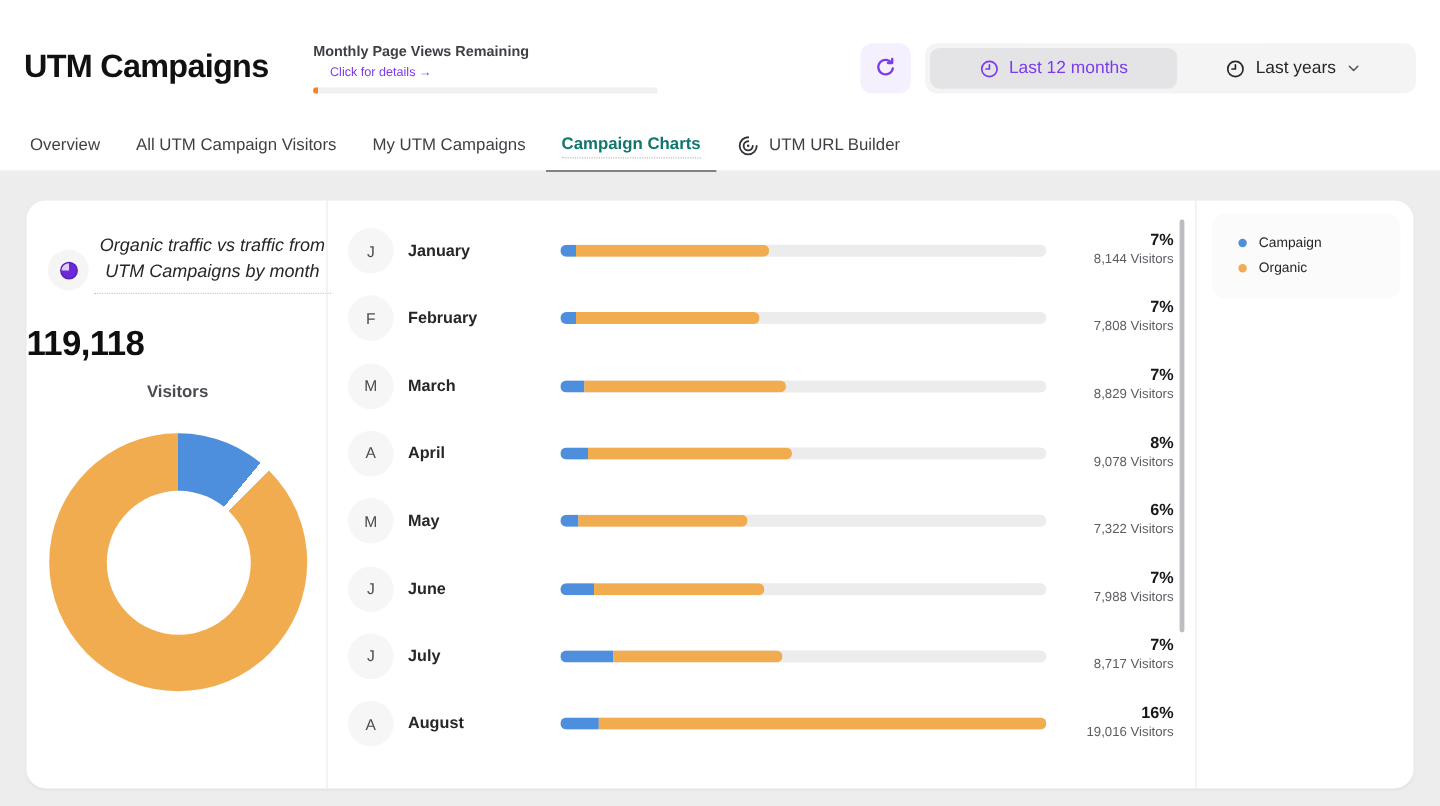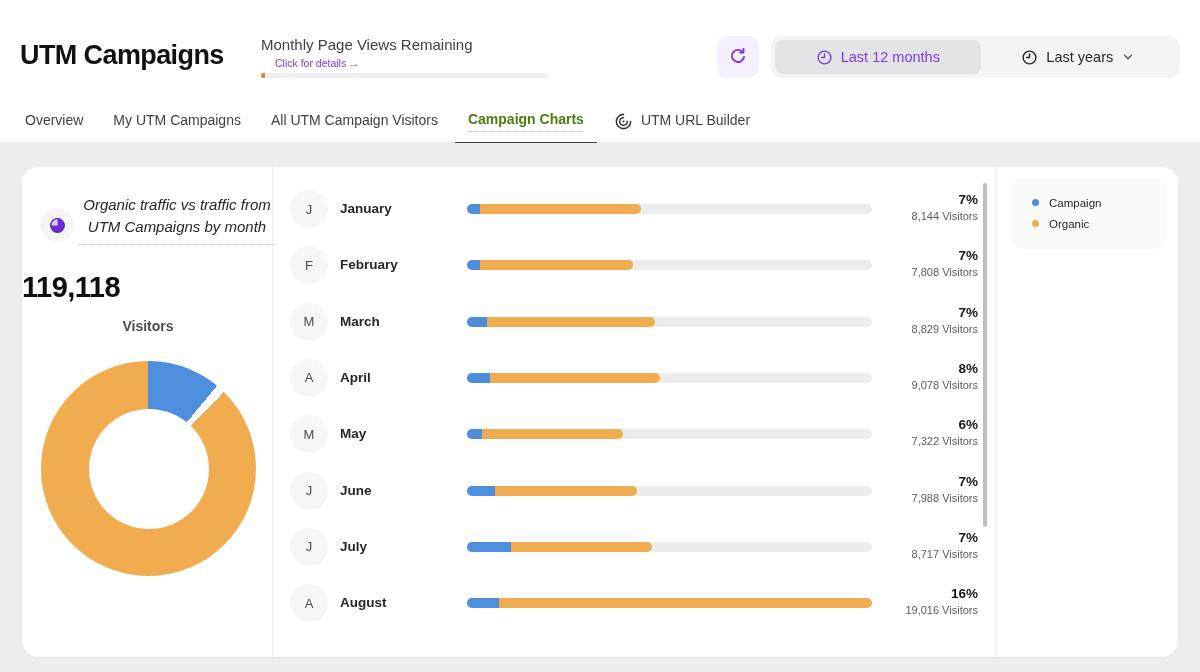--- a/index.html
+++ b/index.html
@@ -4,21 +4,21 @@
 <style>
   * { margin:0; padding:0; box-sizing:border-box; }
   html,body { width:1200px; height:672px; overflow:hidden; background:#fff;
     font-family:"Liberation Sans", sans-serif; color:#18181b; }
 
   
   .header { position:absolute; top:0; left:0; width:1200px; height:100px; background:#fff; }
   .page-title { position:absolute; left:20px; top:40px; font-size:27px; font-weight:800;
     letter-spacing:-0.6px; color:#111113; }
   .usage { position:absolute; left:261px; top:36px; width:287px; }
-  .usage-label { font-size:15px; font-weight:400; color:#3f3f46; }
+  .usage-label { font-size:12px; font-weight:700; color:#3f3f46; }
   .usage-link { display:inline-block; margin-top:3px; font-size:10.5px; color:#7c3aed; cursor:pointer;margin-left:14px; }
   .usage-bar { position:absolute; left:0; top:37px; width:287px; height:5px; background:#f0f0f1; border-radius:2px; }
   .usage-bar-fill { height:100%; background:#f0832e; border-radius:2px 0 0 2px; }
   .usage-value { position:absolute; left:261px; top:43px; width:287px; text-align:right;
     font-size:12.5px; font-weight:700; color:#18181b; }
 
   .refresh-btn { position:absolute; left:717px; top:36px; width:42px; height:42px;
     background:#f5f0fe; border:none; border-radius:10px; cursor:pointer;
     display:flex; align-items:center; justify-content:center; }
   .segmented { position:absolute; left:771px; top:36px; height:42px; width:409px;
@@ -28,21 +28,21 @@
     color:#27272a; cursor:pointer; white-space:nowrap; font-family:inherit; flex:1 1 auto; justify-content:center;}
   .seg-btn.selected { background:#e4e4e7; color:#7c3aed; font-weight:500; }
   .seg-btn svg { flex:0 0 auto; }
 
   
   .tabbar { position:absolute; top:100px; left:0; width:1200px; height:43px;
     border-bottom:1px solid #eaeaec; display:flex; align-items:center; padding:0 0 0 25px; gap:30px; background:#fff;}
   .tab { position:relative; height:43px; display:flex; align-items:center; gap:8px;
     font-size:14px; color:#3f3f46; cursor:pointer; }
   .tab .tab-label { padding-bottom:2px; }
-  .tab.active { color:#4d7c0f; font-weight:600; }
+  .tab.active { color:#0f766e; font-weight:600; }
   .tab.active .tab-label { border-bottom:1.5px dotted #bcbcc1; padding-bottom:4px; }
   .tab.active::after { content:""; position:absolute; left:-13px; right:-13px; bottom:-1px;
     height:2px; background:#3a3a3f; }
 
   
   .content { position:absolute; top:143px; left:0; width:1200px; height:529px; background:#ededee; }
   .card { position:absolute; left:22px; top:24px; width:1156px; height:490px; background:#fff;
     border-radius:16px; box-shadow:0 1px 2px rgba(0,0,0,0.05); }
 
   
@@ -137,26 +137,26 @@
 </div>
 
 <div class="tabbar" id="tabbar">
   <div class="tab">
 
     <span class="tab-label">Overview</span>
   </div>
 
   <div class="tab">
 
+    <span class="tab-label">All UTM Campaign Visitors</span>
+  </div>
+
+  <div class="tab">
+
     <span class="tab-label">My UTM Campaigns</span>
-  </div>
-
-  <div class="tab">
-
-    <span class="tab-label">All UTM Campaign Visitors</span>
   </div>
 
   <div class="tab active">
 
     <span class="tab-label">Campaign Charts</span>
   </div>
 
   <div class="tab">
     <span class="tab-icon" style="display: inline-block; line-height: 0;">
       <svg width="19" height="19" viewBox="0 0 24 24" fill="none" stroke="#2f3337" stroke-width="1.9" stroke-linecap="round">

